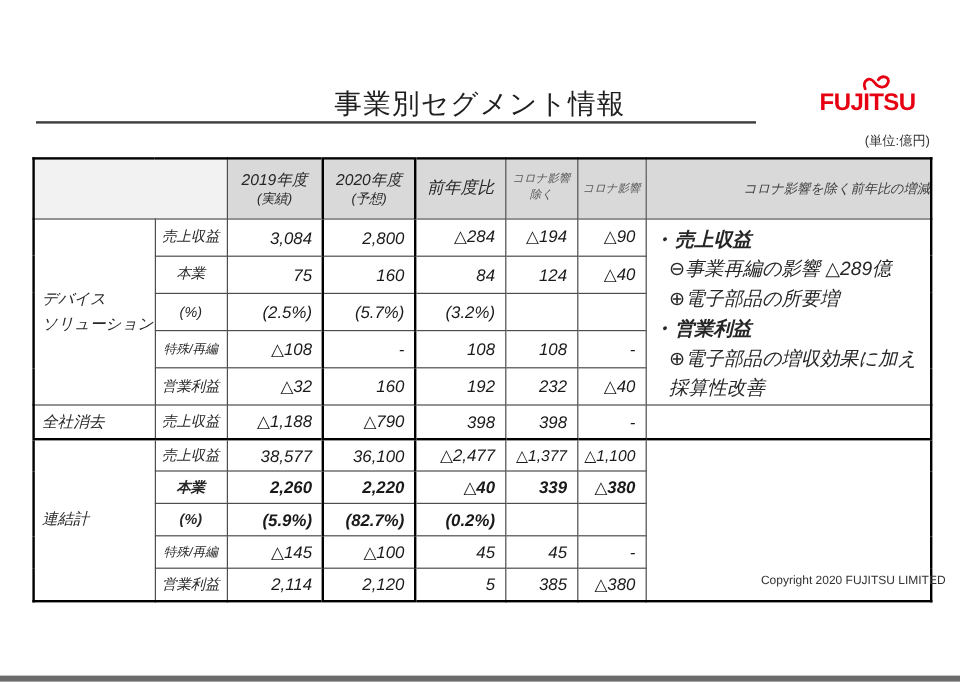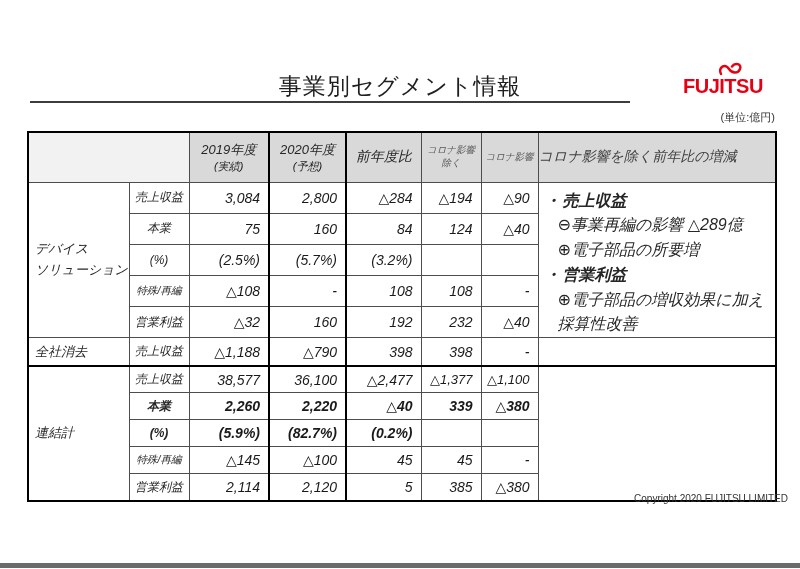--- a/index.html
+++ b/index.html
@@ -28,41 +28,41 @@
   tr.elim-row { height:28px;padding-left:37px; }
   tr.total-first td { border-top:2px solid #000; }
 
   .corner { background:#f2f2f2; }
   .hdr { background:#d9d9d9; text-align:center; color:#262626; }
   .hdr .h1 { font-size:13px; line-height:1.4; }
   .hdr .h2 { font-size:11px; line-height:1.3; }
   .hdr-yoy { background:#d9d9d9; text-align:center; font-size:14px; }
   .hdr-covid { background:#d9d9d9; text-align:center; font-size:9.5px; color:#595959; }
   .hdr-covid .h1, .hdr-covid .h2 { font-size:9.5px; line-height:1.35; }
-  .hdr-notes { background:#d9d9d9; text-align:left; font-size:14px; color:#404040; white-space:normal; }
+  .hdr-notes { background:#d9d9d9; text-align:right; font-size:11px; color:#404040; white-space:normal; }
 
   .col2020 { border-left:2px solid #000; border-right:2px solid #000; }
 
   .seg { text-align:left; padding-left:6px; font-size:13px; background:#fff; }
   .seg .line { line-height:1.6; }
   .metric { text-align:center; font-size:12px; }
   .metric-sm { font-size:10.5px; }
   .num { text-align:right; padding-right:8px; font-size:14px; color:#1a1a1a; }
   .num-sm { font-size:13px; }
   tr.bold-row .metric, tr.bold-row .num { font-weight:bold; }
 
   .notes { vertical-align:top; padding:6px 6px 0 6px; white-space:normal; }
   .note-line { font-size:16px; line-height:1.55; color:#262626; }
   .note-title { font-weight:bold; }
   .note-sub { padding-left:13px; }
   .bullet { margin-right:2px; }
 
   
   .page-num { position:absolute; left:0; right:0; top:489px; text-align:center; font-size:12px; color:#404040; }
-  .copyright { position:absolute; right:12px; top:493px; font-size:10px; color:#333; }
+  .copyright { position:absolute; right:12px; top:479px; font-size:10px; color:#333; }
   .bottom-bar { position:absolute; left:0; bottom:1px; width:100%; height:5px; background:#6b6b6b; }
 </style>
 </head>
 <body>
 
 <div id="slide">
 
   <div class="title">事業別セグメント情報</div>
   <div class="title-rule"></div>
 

